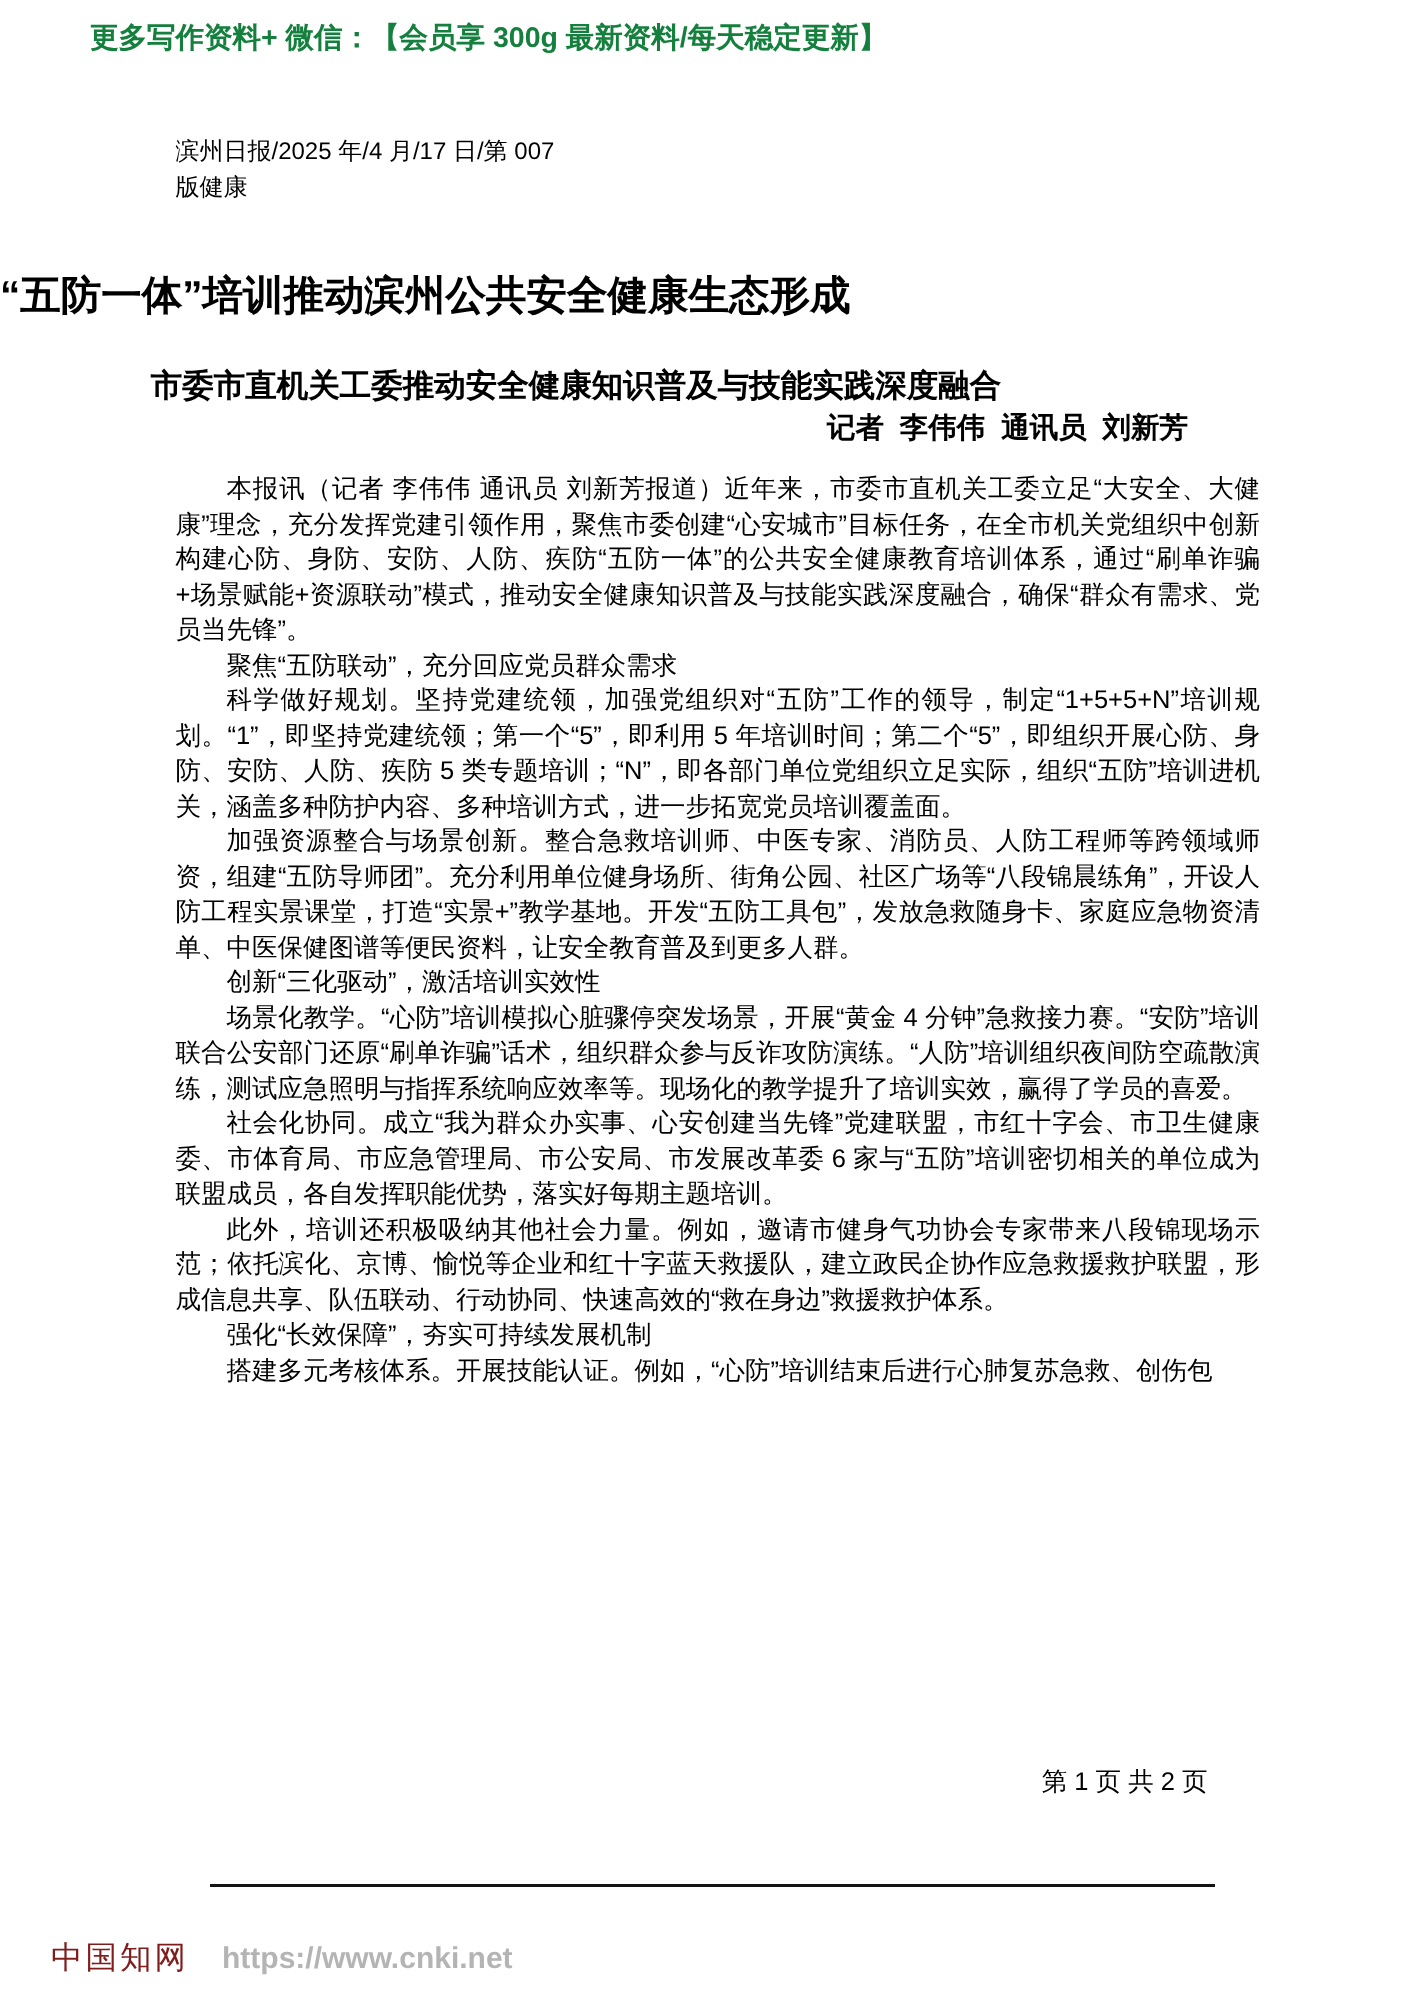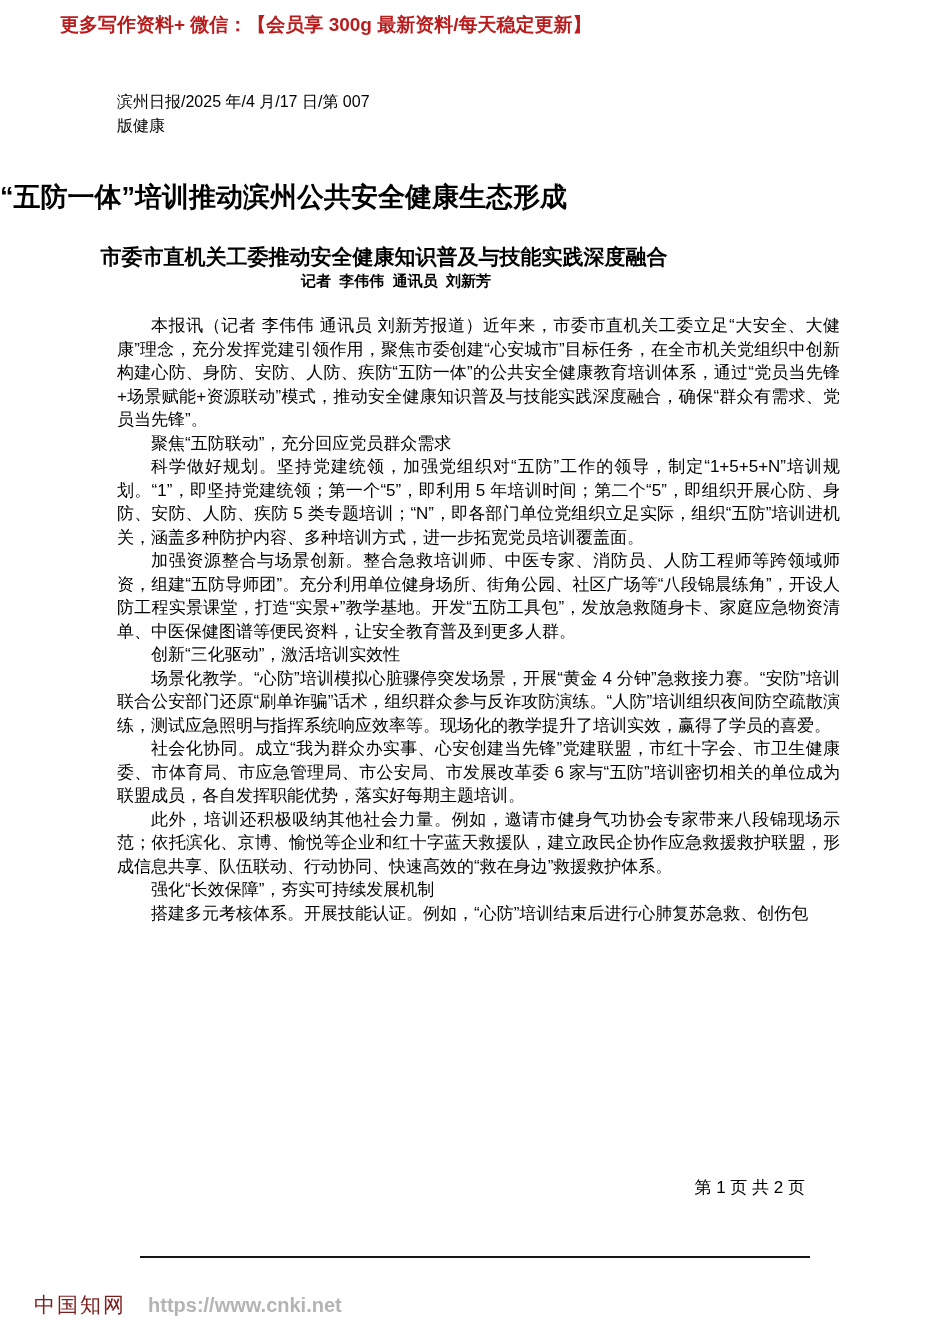--- a/index.html
+++ b/index.html
@@ -23,21 +23,21 @@
   .doc-title {
     position: absolute; left: 0; top: 161px; width: 950px;
     text-align: left; font-size: 27px; font-weight: 700;
   }
   .doc-subtitle {
     position: absolute; left: 0; top: 226px; width: 768px;
     text-align: center; font-size: 21px; font-weight: 700;
   }
   .doc-byline {
     position: absolute; left: 0; top: 272px; width: 792px;
-    text-align: center; font-size: 15px; font-weight: 700;
+    text-align: right; font-size: 19px; font-weight: 700;
     white-space: pre;
   }
   .article {
     position: absolute; left: 117px; top: 314px; width: 723px;
     font-size: 17px; line-height: 23.5px;
     text-align: justify;
   }
   .article p { margin: 0; text-indent: 2em; }
   .article p.gap-before { margin-top: 23.5px; }
   .page-num {
@@ -53,35 +53,35 @@
     display: flex; align-items: baseline; gap: 22px;
   }
   .wm-name { font-size: 21px; letter-spacing: 2px; }
   .wm-url  { font-size: 20px; }
 </style>
 </head>
 <body>
 
 <div>
 
-  <div class="banner" style="color: #b91c1c;">更多写作资料+ 微信：【会员享 300g 最新资料/每天稳定更新】</div>
+  <div class="banner" style="color: #15803d;">更多写作资料+ 微信：【会员享 300g 最新资料/每天稳定更新】</div>
 
   <div class="source-block">
     <div>滨州日报/2025 年/4 月/17 日/第 007</div>
     <div>版健康</div>
   </div>
 
   <h1 class="doc-title">“五防一体”培训推动滨州公共安全健康生态形成</h1>
 
   <h2 class="doc-subtitle">市委市直机关工委推动安全健康知识普及与技能实践深度融合</h2>
 
   <div class="doc-byline">记者  李伟伟  通讯员  刘新芳</div>
 
   <div class="article">
-      <p class="">本报讯（记者 李伟伟 通讯员 刘新芳报道）近年来，市委市直机关工委立足“大安全、大健康”理念，充分发挥党建引领作用，聚焦市委创建“心安城市”目标任务，在全市机关党组织中创新构建心防、身防、安防、人防、疾防“五防一体”的公共安全健康教育培训体系，通过“党员当先锋+场景赋能+资源联动”模式，推动安全健康知识普及与技能实践深度融合，确保“群众有需求、党员当先锋”。</p>
+      <p class="">本报讯（记者 李伟伟 通讯员 刘新芳报道）近年来，市委市直机关工委立足“大安全、大健康”理念，充分发挥党建引领作用，聚焦市委创建“心安城市”目标任务，在全市机关党组织中创新构建心防、身防、安防、人防、疾防“五防一体”的公共安全健康教育培训体系，通过“刷单诈骗+场景赋能+资源联动”模式，推动安全健康知识普及与技能实践深度融合，确保“群众有需求、党员当先锋”。</p>
       <p class="">聚焦“五防联动”，充分回应党员群众需求</p>
       <p class="">科学做好规划。坚持党建统领，加强党组织对“五防”工作的领导，制定“1+5+5+N”培训规划。“1”，即坚持党建统领；第一个“5”，即利用 5 年培训时间；第二个“5”，即组织开展心防、身防、安防、人防、疾防 5 类专题培训；“N”，即各部门单位党组织立足实际，组织“五防”培训进机关，涵盖多种防护内容、多种培训方式，进一步拓宽党员培训覆盖面。</p>
       <p class="">加强资源整合与场景创新。整合急救培训师、中医专家、消防员、人防工程师等跨领域师资，组建“五防导师团”。充分利用单位健身场所、街角公园、社区广场等“八段锦晨练角”，开设人防工程实景课堂，打造“实景+”教学基地。开发“五防工具包”，发放急救随身卡、家庭应急物资清单、中医保健图谱等便民资料，让安全教育普及到更多人群。</p>
       <p class="">创新“三化驱动”，激活培训实效性</p>
       <p class="">场景化教学。“心防”培训模拟心脏骤停突发场景，开展“黄金 4 分钟”急救接力赛。“安防”培训联合公安部门还原“刷单诈骗”话术，组织群众参与反诈攻防演练。“人防”培训组织夜间防空疏散演练，测试应急照明与指挥系统响应效率等。现场化的教学提升了培训实效，赢得了学员的喜爱。</p>
       <p class="">社会化协同。成立“我为群众办实事、心安创建当先锋”党建联盟，市红十字会、市卫生健康委、市体育局、市应急管理局、市公安局、市发展改革委 6 家与“五防”培训密切相关的单位成为联盟成员，各自发挥职能优势，落实好每期主题培训。</p>
       <p class="">此外，培训还积极吸纳其他社会力量。例如，邀请市健身气功协会专家带来八段锦现场示范；依托滨化、京博、愉悦等企业和红十字蓝天救援队，建立政民企协作应急救援救护联盟，形成信息共享、队伍联动、行动协同、快速高效的“救在身边”救援救护体系。</p>
       <p class="">强化“长效保障”，夯实可持续发展机制</p>
       <p class="">搭建多元考核体系。开展技能认证。例如，“心防”培训结束后进行心肺复苏急救、创伤包</p>
     </div>

